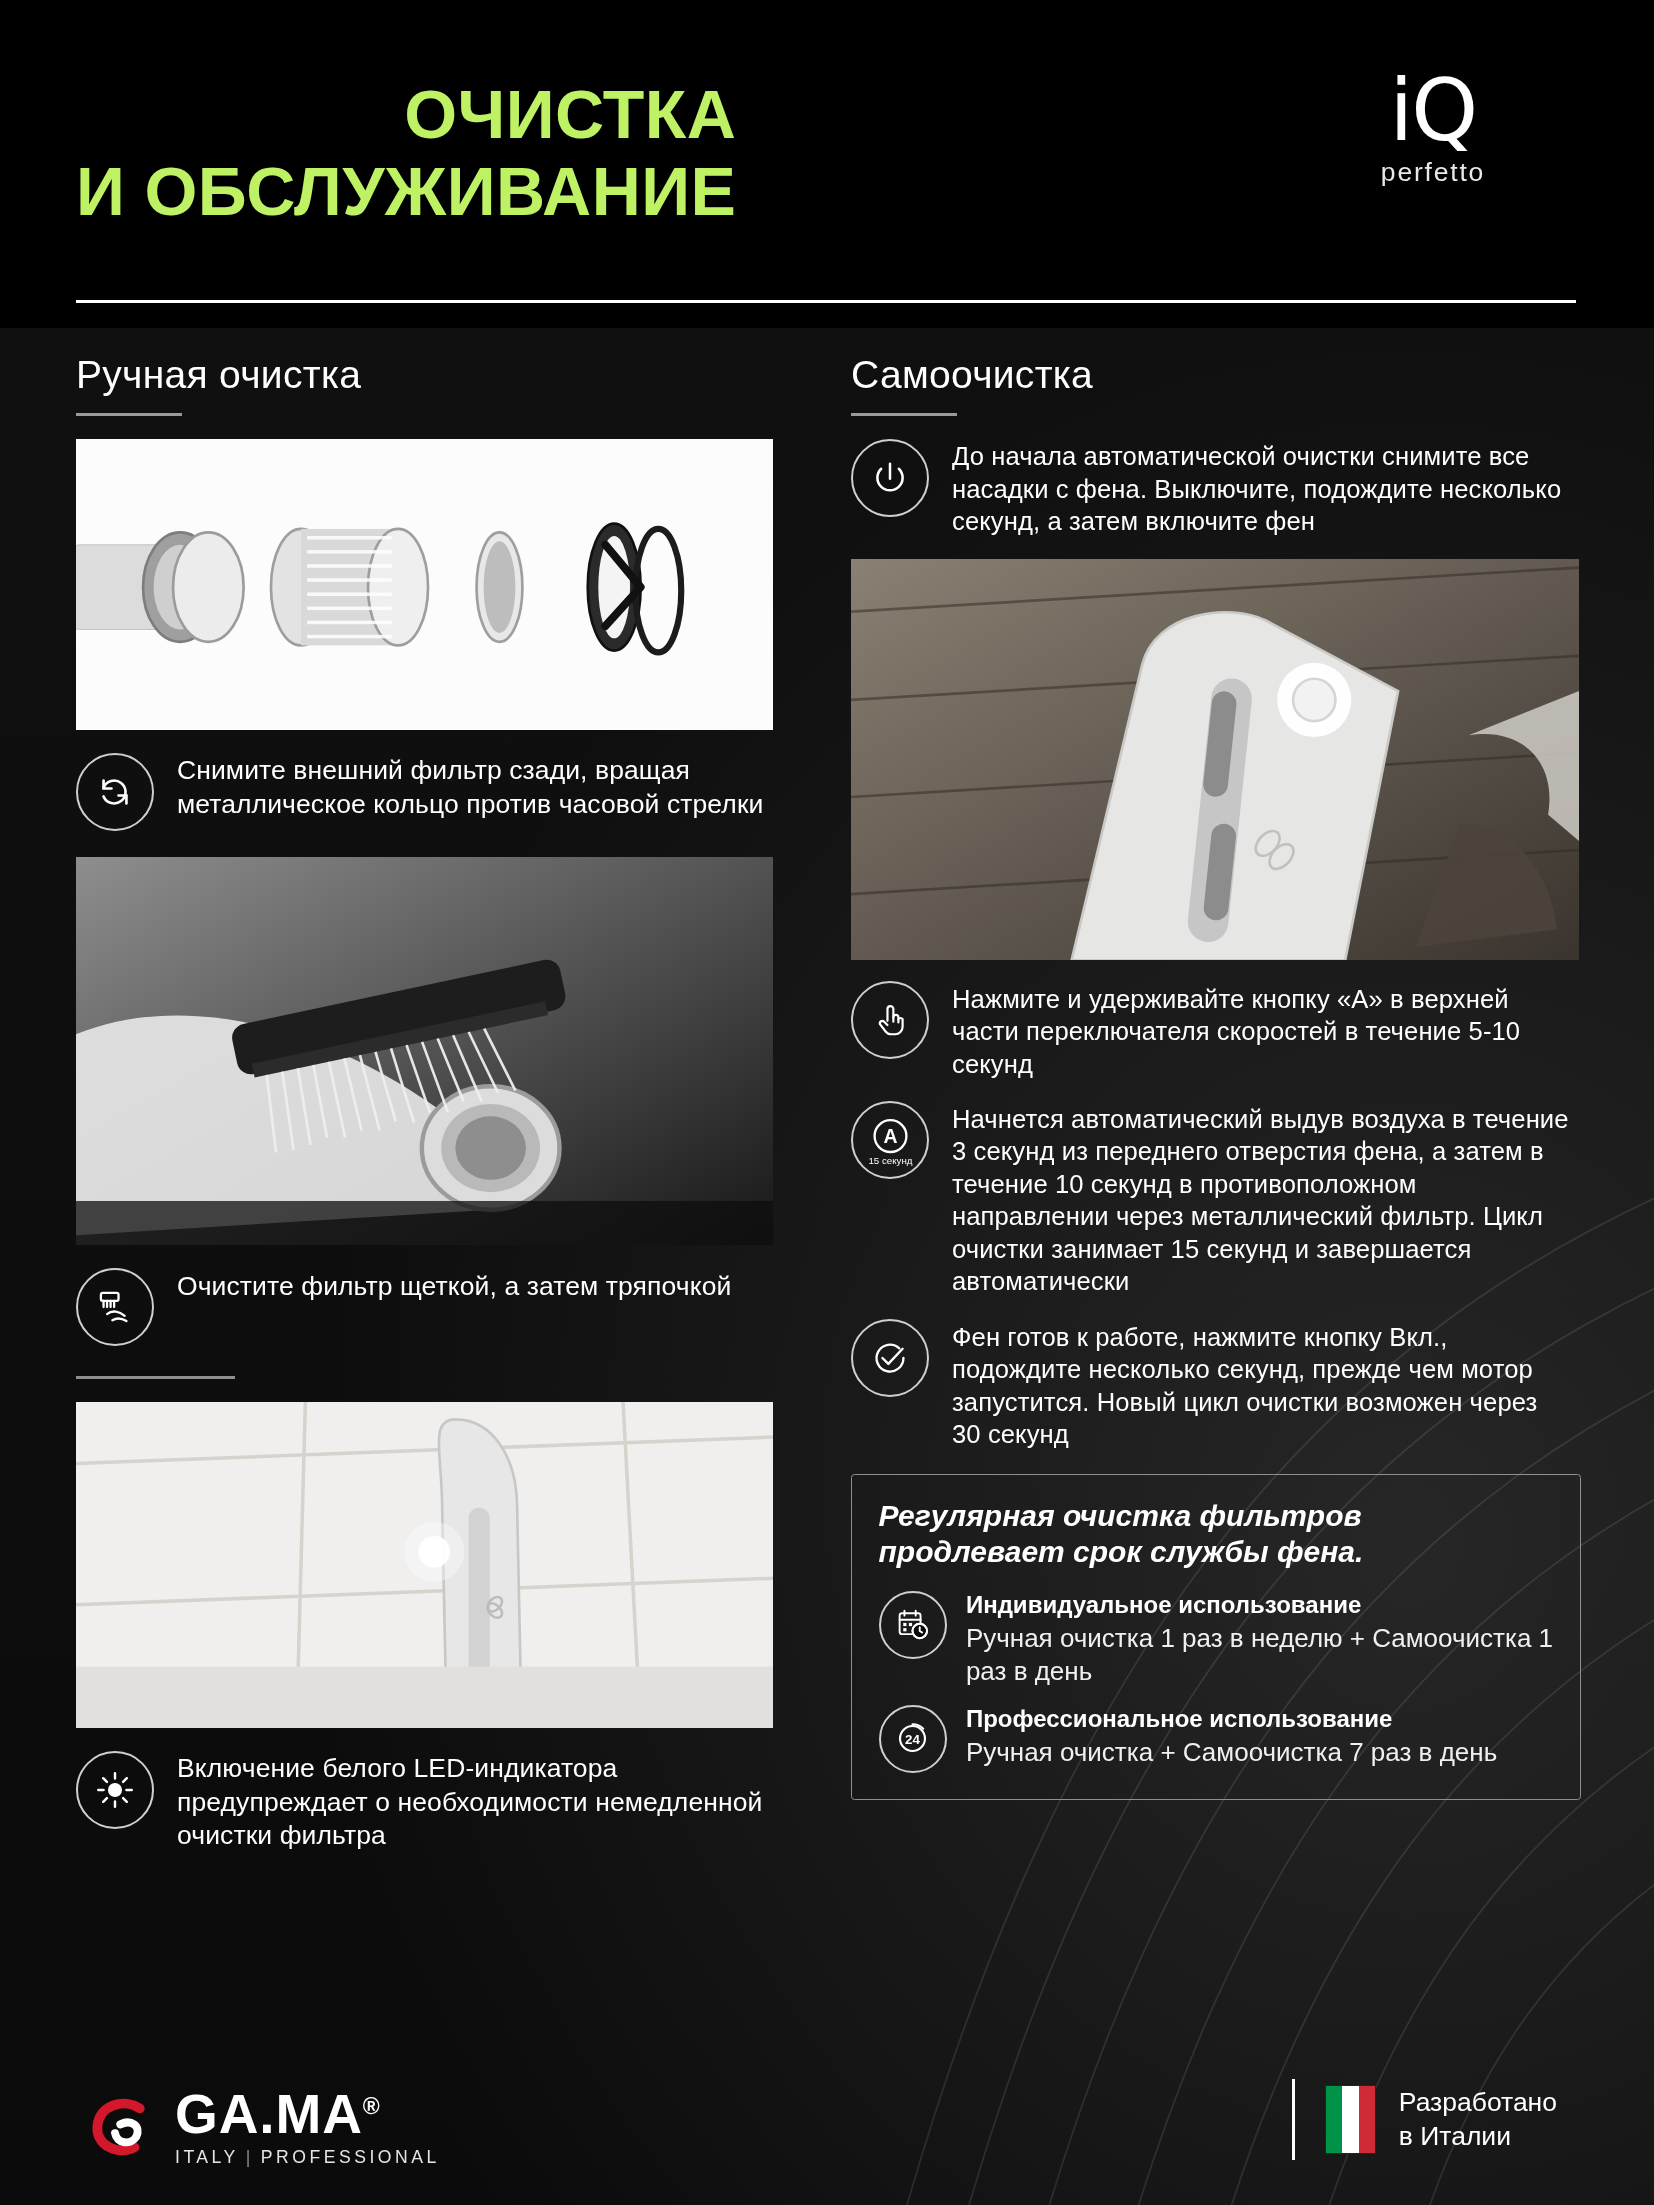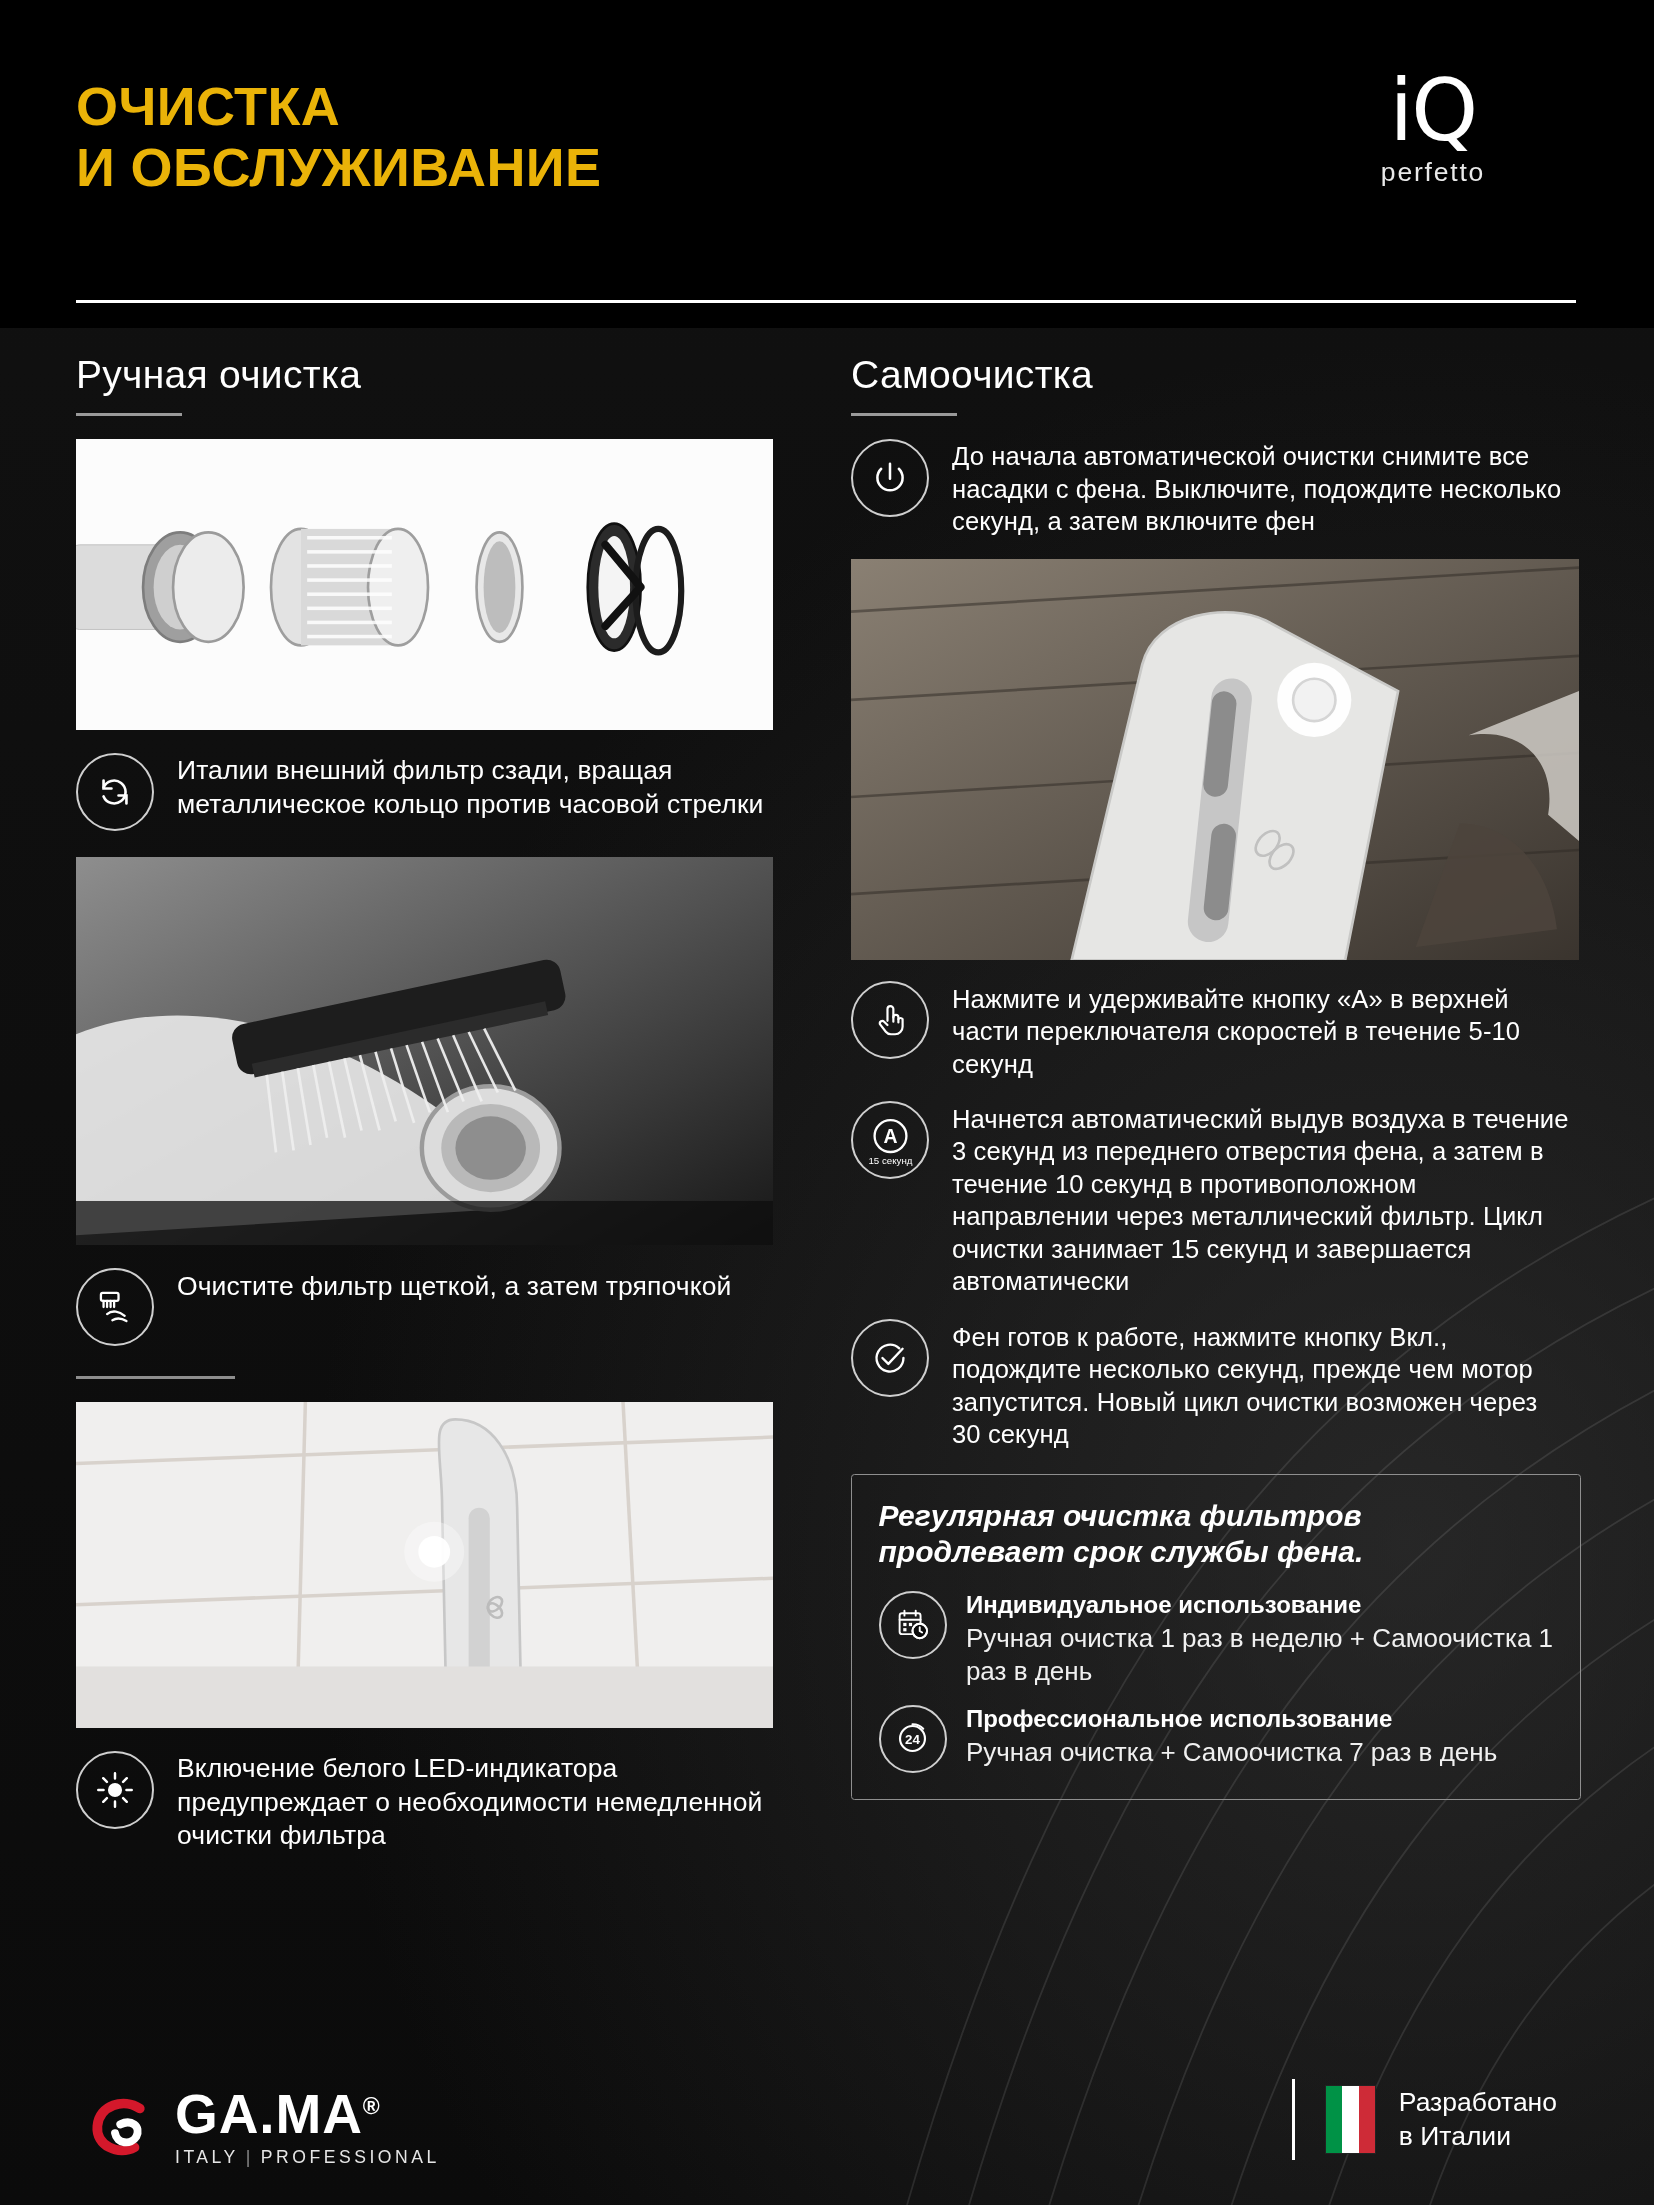--- a/index.html
+++ b/index.html
@@ -25,22 +25,22 @@
   }
   .swoosh svg{width:100%;height:100%;}
 
   
   .header{
     position:absolute;top:0;left:0;width:1654px;height:328px;
     background:#000;
   }
   .header-title{
     position:absolute;left:76px;top:76px;
-    font-size:54px;line-height:1.13;font-weight:700;
-    letter-spacing:0.4px;color:#eab308;text-transform:uppercase;
+    font-size:68px;line-height:1.13;font-weight:700;
+    letter-spacing:0.4px;color:#bef264;text-transform:uppercase;text-align:right;
   }
   .header-rule{
     position:absolute;left:76px;top:300px;width:1500px;height:2.6px;background:#fff;
   }
   .brand-iq{
     position:absolute;right:115px;top:71px;text-align:center;width:212px;
   }
   .brand-iq .iq{
     font-size:85px;line-height:.95;font-weight:400;letter-spacing:-1.8px;
     font-family:"DejaVu Sans", sans-serif;
@@ -198,21 +198,21 @@
     </div>
 
     <div class="step">
       <div class="step-ico">
         <svg width="44" height="44" viewBox="0 0 50 50" fill="none" stroke="#ffffff" stroke-width="3" stroke-linecap="round">
           <path d="M12 20 A13 13 0 1 1 12 30"></path>
           <path d="M12 12 L12 21 L21 21"></path>
           <path d="M38 38 L38 29 L29 29"></path>
         </svg>
       </div>
-      <div class="step-txt">Италии внешний фильтр сзади, вращая металлическое кольцо против часовой стрелки</div>
+      <div class="step-txt">Снимите внешний фильтр сзади, вращая металлическое кольцо против часовой стрелки</div>
     </div>
 
     <div class="photo photo-2">
       <svg class="ph-svg" viewBox="0 0 790 440" preserveAspectRatio="xMidYMid slice">
         <defs>
           <linearGradient id="g2" x1="0" y1="0" x2="1" y2="1">
             <stop offset="0" stop-color="#8e8e8e"></stop>
               <stop offset="1" stop-color="#171717"></stop>
           </linearGradient>
         </defs>

